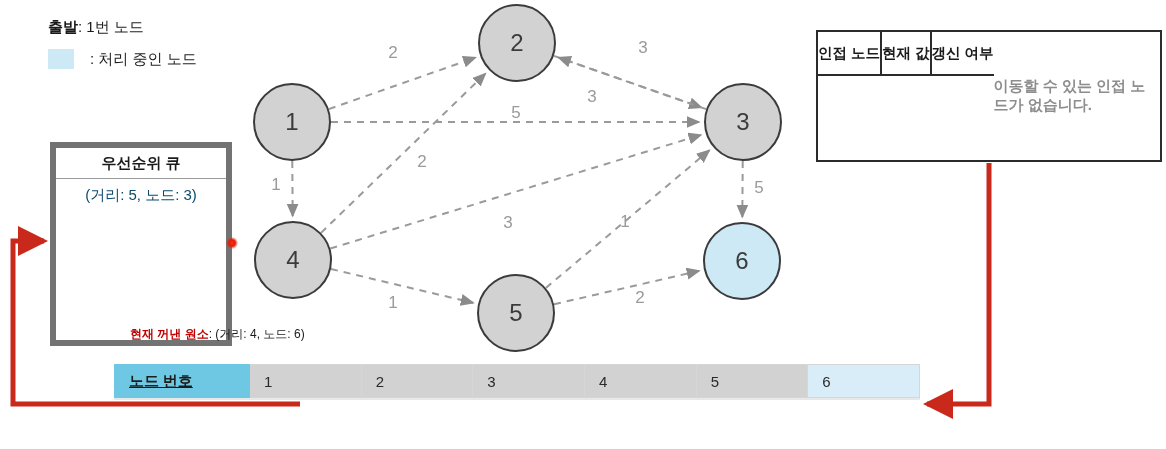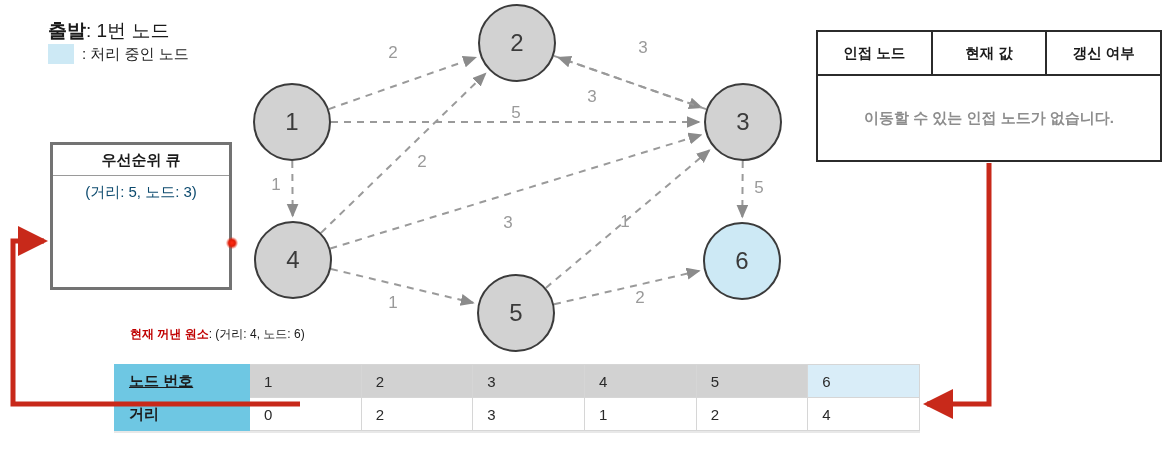--- a/index.html
+++ b/index.html
@@ -8,42 +8,42 @@
     background:#ffffff;
     font-family:"Liberation Sans","DejaVu Sans",sans-serif;
     position:relative;
     overflow:hidden;
     color:#1a1a1a;
   }
   .abs{position:absolute;}
 
   
   #legend{left:48px;top:18px;}
-  .legend-title{font-size:19px;font-weight:700;white-space:nowrap;}
+  .legend-title{font-size:15px;font-weight:700;white-space:nowrap;}
   .legend-title .lt-rest{font-weight:400;}
-  .legend-row{display:flex;align-items:center;}
+  .legend-row{display:flex;align-items:center;margin-top:12px;gap:8px;}
   .swatch{width:26px;height:20px;display:inline-block;margin-right:8px;}
   .sw-blue{background:#cde9f5;}
   .sw-gray{background:#d2d2d2;}
   .legend-text{font-size:15px;white-space:nowrap;}
 
   
-  #pq{left:50px;top:142px;width:182px;height:148px;
-      border:3px solid #737373;background:#fff;box-sizing:border-box;}
+  #pq{left:50px;top:142px;width:182px;height:204px;
+      border:6px solid #737373;background:#fff;box-sizing:border-box;}
   #pq .pq-head{height:30px;border-bottom:1px solid #9a9a9a;
       display:flex;align-items:center;justify-content:center;
       font-size:15px;font-weight:700;}
   #pq .pq-body{padding-top:7px;text-align:center;font-size:15px;color:#0c4a6e;}
   #pq-dot{left:226px;top:237px;width:12px;height:12px;border-radius:50%;
       background:radial-gradient(circle,#ff2a12 0%,#e01c06 38%,rgba(235,40,15,.30) 62%,rgba(235,40,15,0) 78%);}
 
   
   #reltable{left:816px;top:30px;width:346px;height:132px;
       border:2px solid #2b2b2b;background:#fff;box-sizing:border-box;
-      display:flex;flex-direction:column;}
+      display:flex;}
   #reltable .rt-head{display:flex;height:42px;border-bottom:2px solid #2b2b2b;}
   #reltable .rt-head div{flex:1;display:flex;align-items:center;justify-content:center;
       font-size:14.5px;font-weight:700;border-right:2px solid #2b2b2b;white-space:nowrap;}
   #reltable .rt-head div:last-child{border-right:none;border-radius:20px;}
   #reltable .rt-body{flex:1;display:flex;align-items:center;justify-content:center;
       font-size:15px;color:#8d8d8d;font-weight:bold;}
 
   
   #caption{left:130px;top:326px;font-size:12px;white-space:nowrap;}
   #caption .cap-key{color:#c00000;font-weight:700;}
@@ -52,21 +52,21 @@
   
   #disttable{left:114px;top:364px;width:806px;
       border-collapse:collapse;table-layout:fixed;
       box-shadow:0 2px 0 0 #e8e8e8;}
   #disttable td{height:32px;font-size:15px;color:#2a2a2a;
       border:1px solid #d6d6d6;padding:0 0 0 14px;}
   #disttable .rowhead{background:#6ec7e3;font-weight:700;color:#1c1c1c;width:120px;
       border:1px solid #6ec7e3;}
   #disttable .rowhead u{text-decoration:underline;}
   #disttable tr.r-nodes td{background:#d2d2d2;}
-  #disttable tr.r-nodes td.rowhead{background:#6ec7e3;}
+  #disttable tr.r-nodes td.rowhead{background:#6ec7e3;font-family:Liberation Serif, serif;}
   #disttable tr.r-nodes td.hl{background:#d9edf8;}
   #disttable tr.r-dist td{background:#ffffff;}
   #disttable tr.r-dist td.rowhead{background:#6ec7e3;}
 
   
   #graph{left:248px;top:0px;}
   .nodelbl{font-family:"Liberation Sans","DejaVu Sans",sans-serif;font-size:24px;fill:#3b3b3b;}
   .wlbl{font-family:"Liberation Sans","DejaVu Sans",sans-serif;font-size:17px;fill:#9a9a9a;}
 
   
@@ -107,29 +107,20 @@
 <table class="abs" id="disttable">
   <tbody>
       <tr class="r-nodes">
     <td class="rowhead"><u>노드 번호</u></td>
     <td>1</td>
     <td>2</td>
     <td>3</td>
     <td>4</td>
     <td>5</td>
     <td class="hl">6</td>
-  </tr>
-  <tr class="r-dist">
-    <td class="rowhead">거리</td>
-    <td>0</td>
-    <td>2</td>
-    <td>3</td>
-    <td>1</td>
-    <td>2</td>
-    <td>4</td>
   </tr>
 </tbody>
   </table>
 
 <svg class="abs" id="graph" width="600" height="370">
   <defs>
     <marker id="ah" markerWidth="7" markerHeight="7" refX="6.2" refY="3" orient="auto" markerUnits="strokeWidth">
       <path d="M0,0 L7,3 L0,6 z" fill="#8b8b8b"></path>
     </marker>
   </defs>

